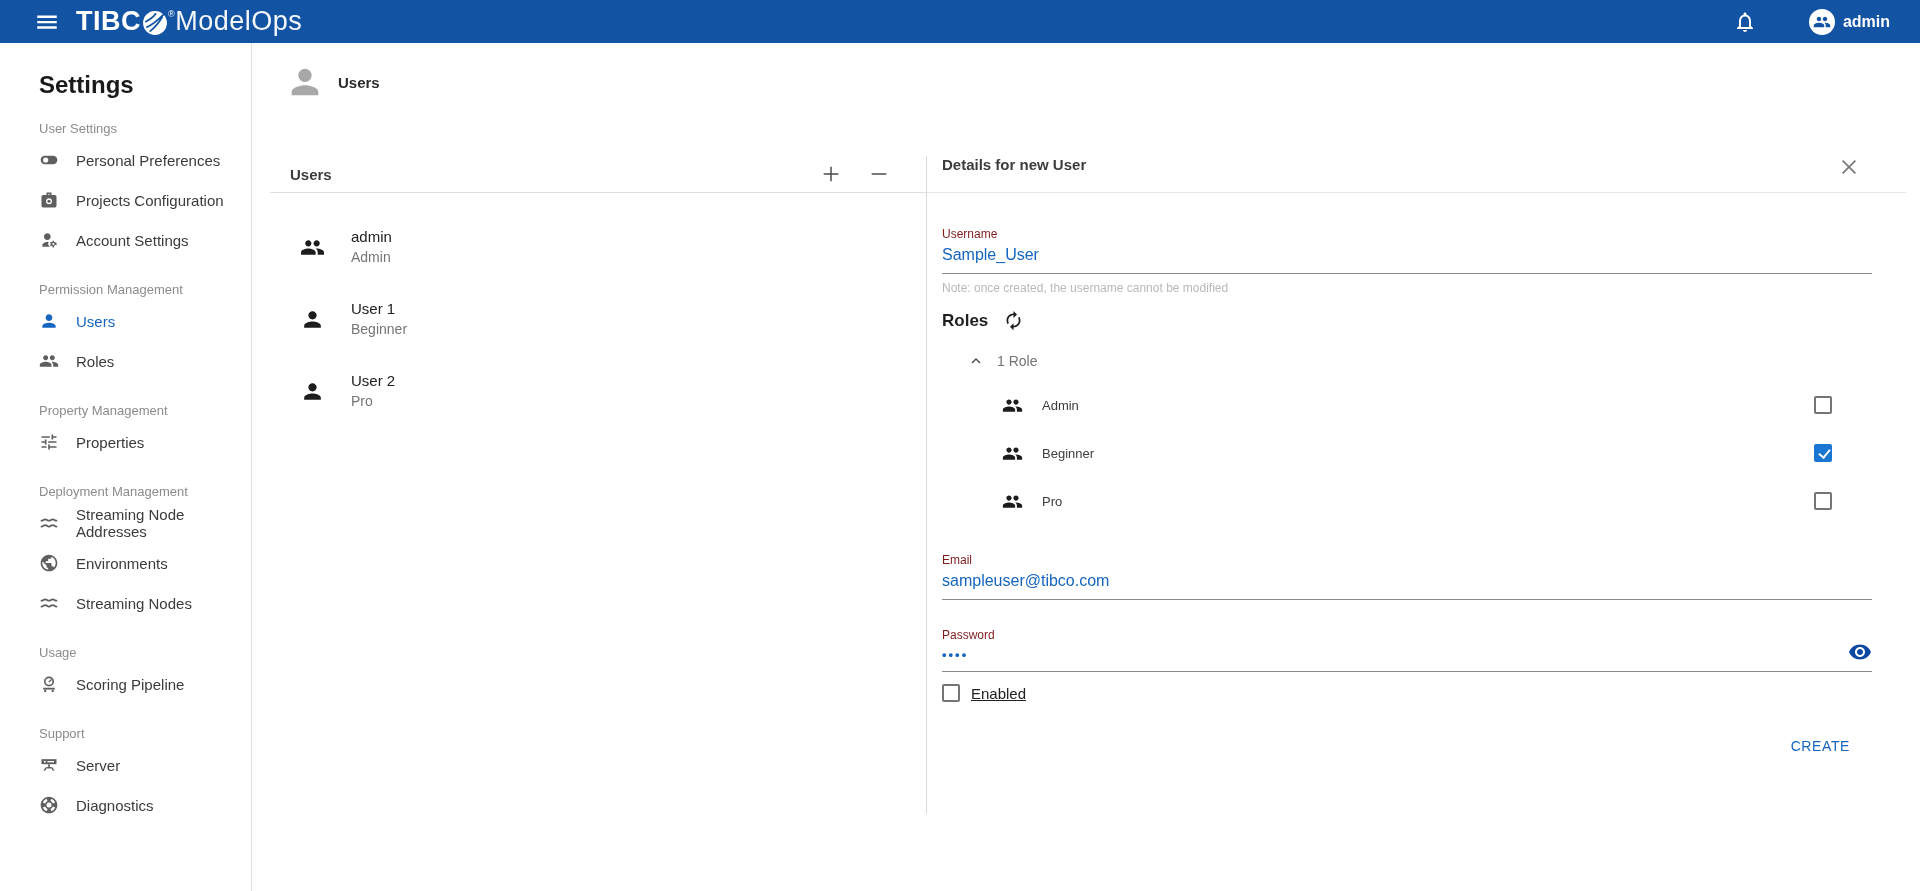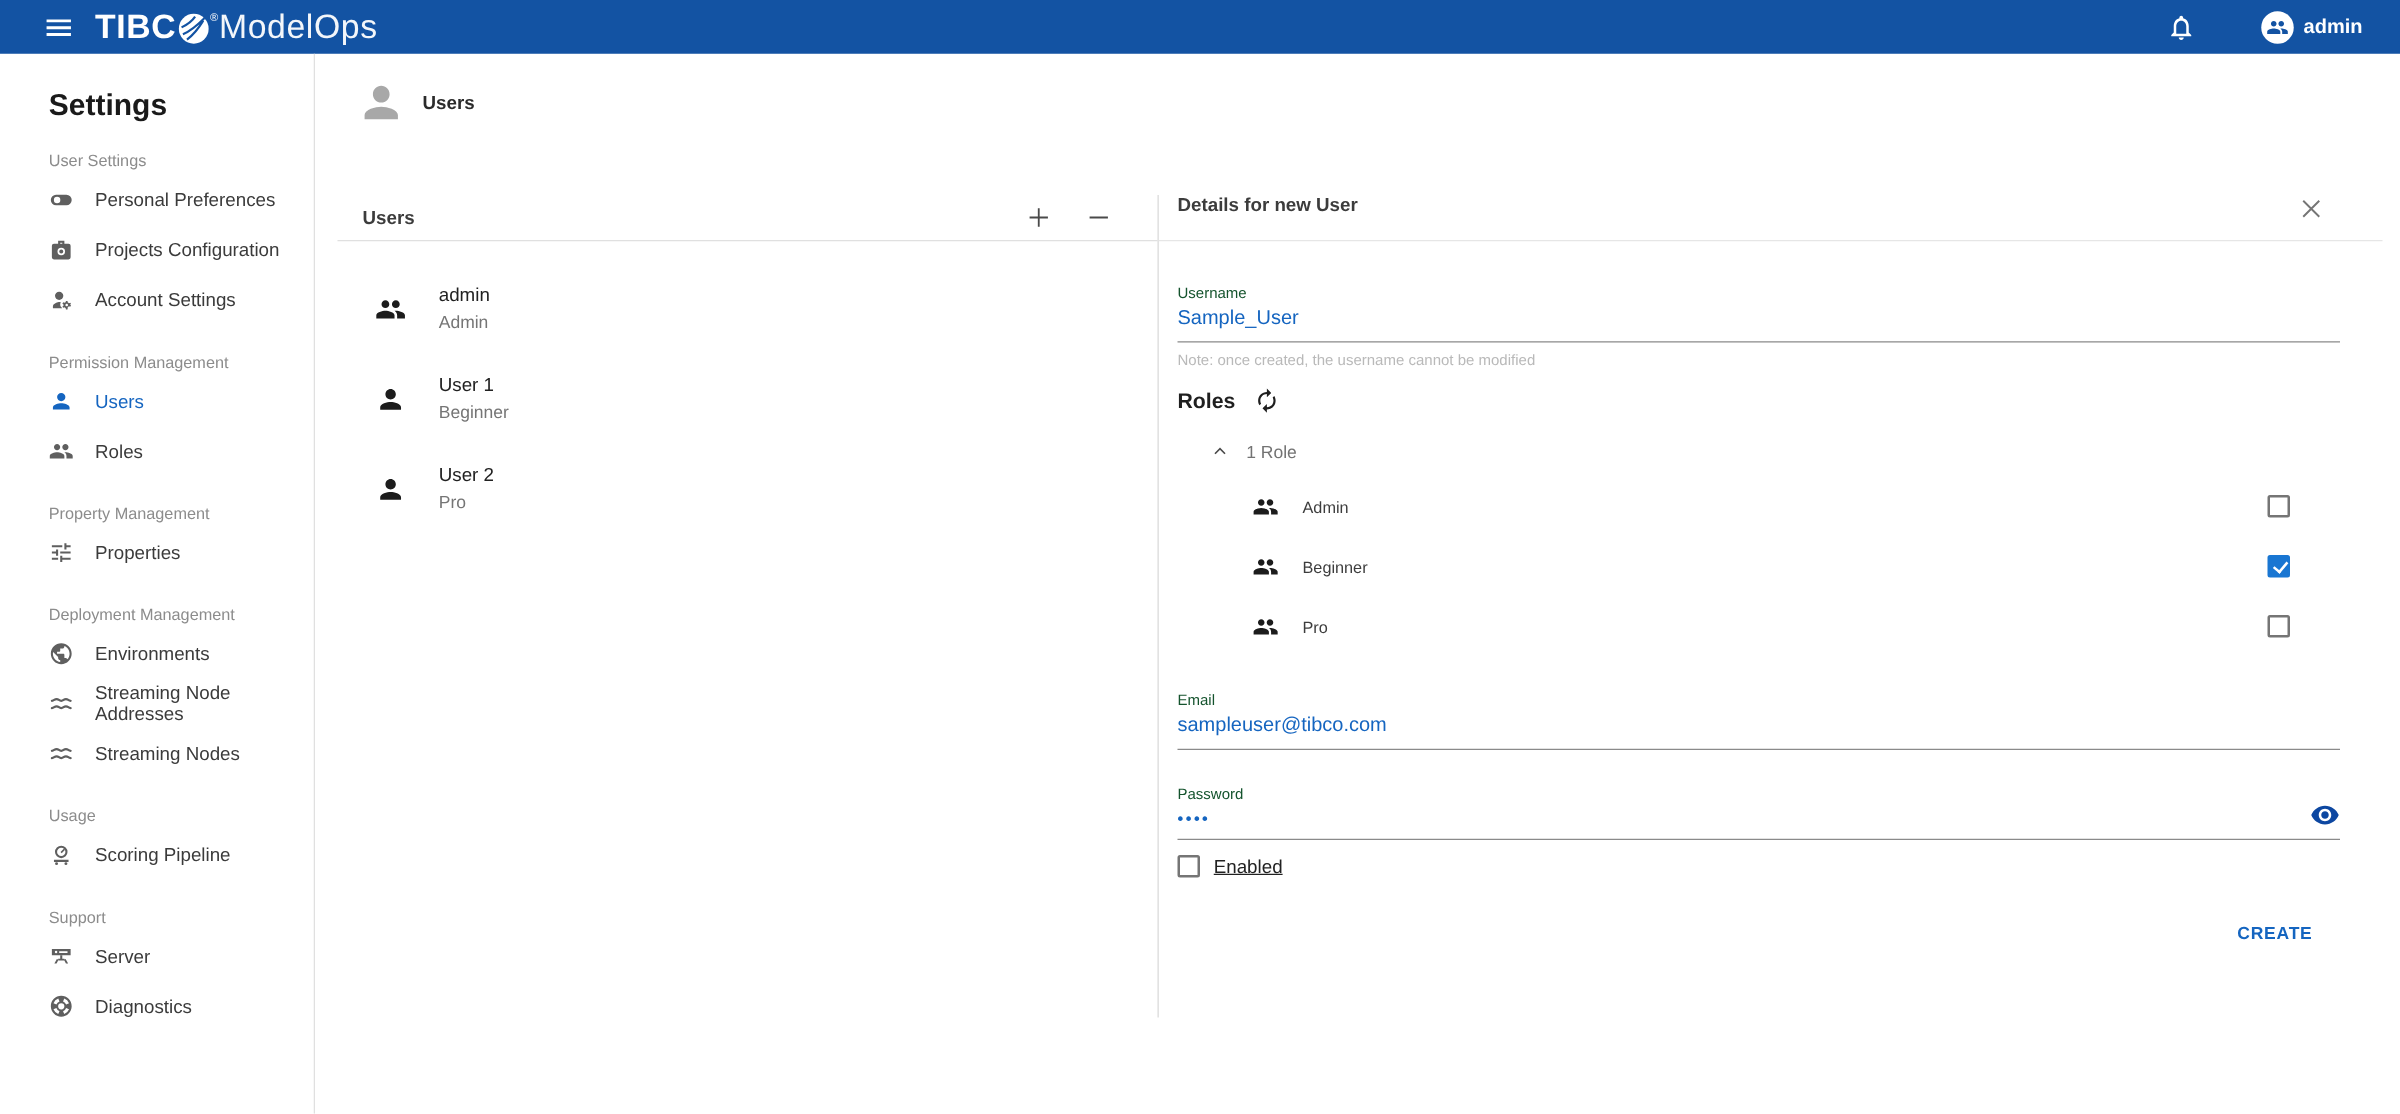--- a/index.html
+++ b/index.html
@@ -61,21 +61,21 @@
   .user-row .nm { font-size:15px; color:#212121; line-height:1.35; }
   .user-row .rl { font-size:14px; color:#757575; line-height:1.35; }
 
   .rp-header { height:37px; display:flex; padding:0 46px 0 15px;
     border-bottom:1px solid #e6e6e6; margin-right:14px; }
   .rp-header .lbl { font-size:15px; font-weight:700; color:#3c3c3c; }
   .close-btn { margin-left:auto; width:22px; height:22px; cursor:pointer; }
   .close-btn svg { width:22px; height:22px; stroke:#757575; stroke-width:1.7; fill:none; }
 
   .form { padding:34px 48px 0 15px; }
-  .field-label { font-size:12px; color:#14532d; }
+  .field-label { font-size:12px; color:#7f1d1d; }
   .field-value { font-size:16px; color:#1565c0; padding:5px 0 9px;
     border-bottom:1px solid #8a8a8a; }
   .field-note { font-size:12px; color:#b9b9b9; margin-top:7px; }
 
   .roles-head { display:flex; align-items:center; gap:15px; margin-top:15px; }
   .roles-head .lbl { font-size:17px; font-weight:700; color:#1f1f1f; }
   .sync-btn { width:21px; height:21px; cursor:pointer; }
   .sync-btn svg { width:21px; height:21px; fill:#1f1f1f; }
 
   .role-summary { display:flex; align-items:center; gap:13px; margin:22px 0 0 26px; cursor:pointer; }
@@ -96,21 +96,21 @@
 
   .field-block { margin-top:28px; position:relative; }
   .pw-value { font-size:13px; font-weight:700; letter-spacing:2px; }
   .eye-btn { position:absolute; right:0; bottom:8px; width:24px; height:24px; cursor:pointer; }
   .eye-btn svg { width:24px; height:24px; fill:#0d47a1; }
 
   .enabled-row { display:flex; align-items:center; gap:11px; margin-top:12px;text-decoration:underline; }
   .enabled-row .lbl { font-size:15px; color:#212121; }
 
   .create-row { display:flex; justify-content:flex-end; margin:30px 18px 0 0; }
-  .create-btn { font-size:14px; font-weight:700; color:#1565c0; letter-spacing:.6px;
+  .create-btn { font-size:14px; font-weight:400; color:#1565c0; letter-spacing:.6px;
     cursor:pointer; padding:6px 4px; }
 </style>
 </head>
 <body>
 
 <div class="topbar">
   <div class="hamburger">
     <svg viewBox="0 0 24 24" fill="#fff">
         <path d="M3 6h18v2.2H3zM3 11h18v2.2H3zM3 16h18v2.2H3z"></path>
       </svg>
@@ -187,29 +187,29 @@
     <div class="nav-item">
       <svg viewBox="0 0 24 24">
           <path d="M3 17v2h6v-2H3zM3 5v2h10V5H3zm10 16v-2h8v-2h-8v-2h-2v6h2zM7 9v2H3v2h4v2h2V9H7zm14 4v-2H11v2h10zm-6-4h2V7h4V5h-4V3h-2v6z"></path>
         </svg>
       <span>Properties</span>
     </div>
 
     <div class="nav-header">Deployment Management</div>
     <div class="nav-item">
       <svg viewBox="0 0 24 24">
+          <path class="wave-stroke" d="M3 9.2c2.2 0 2.3-1.7 4.5-1.7s2.3 1.7 4.5 1.7 2.3-1.7 4.5-1.7 2.3 1.7 4.5 1.7M3 16.2c2.2 0 2.3-1.7 4.5-1.7s2.3 1.7 4.5 1.7 2.3-1.7 4.5-1.7 2.3 1.7 4.5 1.7"></path>
+        </svg>
+      <span>Streaming Node Addresses</span>
+    </div>
+    <div class="nav-item">
+      <svg viewBox="0 0 24 24">
           <path d="M12 2C6.48 2 2 6.48 2 12s4.48 10 10 10 10-4.48 10-10S17.52 2 12 2zm-1 17.93c-3.95-.49-7-3.85-7-7.93 0-.62.08-1.21.21-1.79L9 15v1c0 1.1.9 2 2 2v1.93zm6.9-2.54c-.26-.81-1-1.39-1.9-1.39h-1v-3c0-.55-.45-1-1-1H8v-2h2c.55 0 1-.45 1-1V7h2c1.1 0 2-.9 2-2v-.41c2.93 1.19 5 4.06 5 7.41 0 2.08-.8 3.97-2.1 5.39z"></path>
         </svg>
       <span>Environments</span>
-    </div>
-    <div class="nav-item">
-      <svg viewBox="0 0 24 24">
-          <path class="wave-stroke" d="M3 9.2c2.2 0 2.3-1.7 4.5-1.7s2.3 1.7 4.5 1.7 2.3-1.7 4.5-1.7 2.3 1.7 4.5 1.7M3 16.2c2.2 0 2.3-1.7 4.5-1.7s2.3 1.7 4.5 1.7 2.3-1.7 4.5-1.7 2.3 1.7 4.5 1.7"></path>
-        </svg>
-      <span>Streaming Node Addresses</span>
     </div>
     <div class="nav-item">
       <svg viewBox="0 0 24 24">
           <path class="wave-stroke" d="M3 9.2c2.2 0 2.3-1.7 4.5-1.7s2.3 1.7 4.5 1.7 2.3-1.7 4.5-1.7 2.3 1.7 4.5 1.7M3 16.2c2.2 0 2.3-1.7 4.5-1.7s2.3 1.7 4.5 1.7 2.3-1.7 4.5-1.7 2.3 1.7 4.5 1.7"></path>
         </svg>
       <span>Streaming Nodes</span>
     </div>
 
     <div class="nav-header">Usage</div>
     <div class="nav-item">

